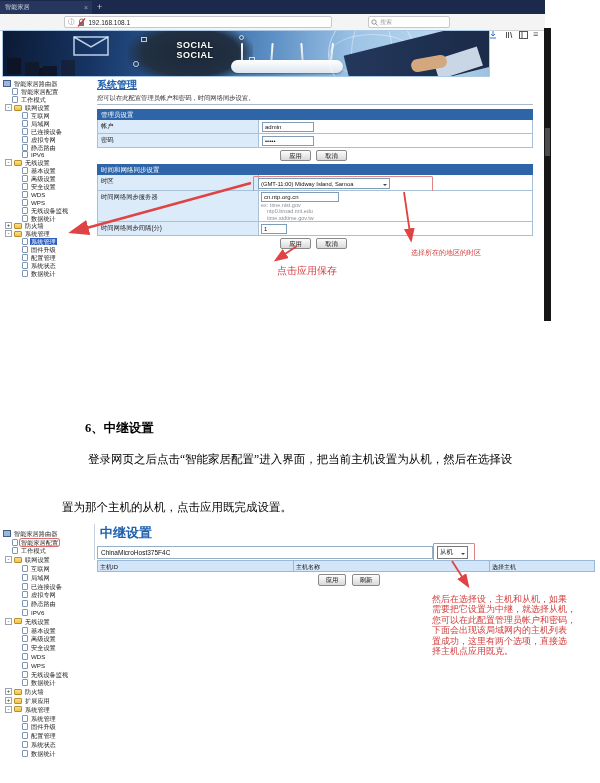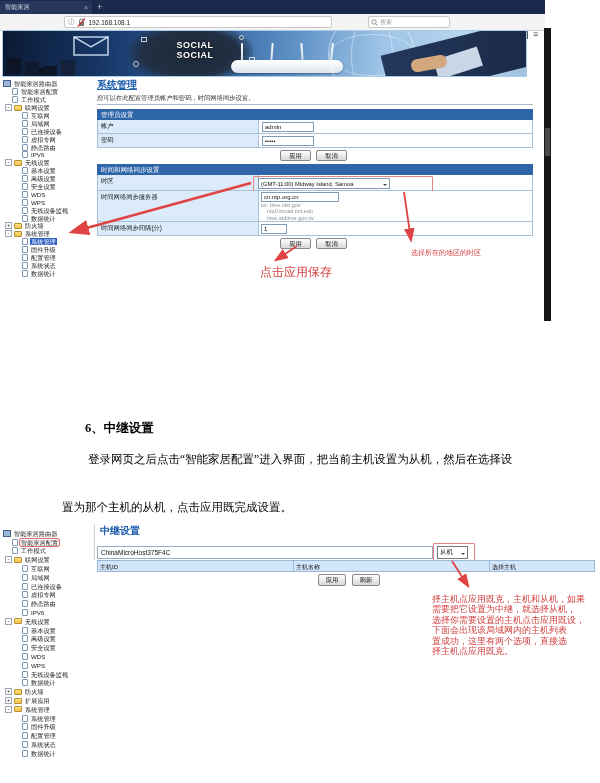--- a/index.html
+++ b/index.html
@@ -12,21 +12,21 @@
   .tab-close{font-size:7px;color:#9aa5bb;padding-right:4px}
   .newtab{position:absolute;left:97px;top:1px;font-size:9px;color:#c6cdda;line-height:13px}
   .toolbar{position:absolute;left:0;top:14px;width:545px;height:17px;background:#f4f4f5;border-bottom:1px solid #d2d2d4;box-sizing:border-box}
   .navic{position:absolute;font-size:8px;color:#555;line-height:8px}
   .urlbar{position:absolute;left:64px;top:2px;width:268px;height:12px;background:#fff;border:1px solid #c8c8ca;border-radius:2px;display:flex;align-items:center;box-sizing:border-box}
   .url-info{font-size:6.5px;color:#777;margin-left:3px}
   .url-text{font-size:6.5px;color:#222;margin-left:3px;white-space:nowrap}
   .searchbox{position:absolute;left:368px;top:2px;width:82px;height:12px;background:#fff;border:1px solid #c8c8ca;border-radius:2px;display:flex;align-items:center;box-sizing:border-box}
   .search-ph{font-size:6px;color:#9a9a9a;margin-left:2px}
   
-  .banner{position:absolute;left:2px;top:30px;width:525px;height:47px;border:1px solid #aacbe8;box-sizing:border-box;overflow:hidden;
+  .banner{position:absolute;left:2px;top:30px;width:488px;height:47px;border:1px solid #aacbe8;box-sizing:border-box;overflow:hidden;
     background:linear-gradient(95deg,#0b1a33 0%,#163463 18%,#2f5f9b 38%,#5c8fc4 55%,#9dc3e6 72%,#b9d7ef 88%,#9fc1de 100%)}
   .b-city{position:absolute;left:4px;bottom:2px;width:14px;height:16px;background:#0d1424;box-shadow:18px 4px 0 #111a2c,36px 8px 0 #0e1626,54px 2px 0 #16213a,26px 10px 0 #0c1322;opacity:.92}
   .b-blob{position:absolute;left:125px;top:-8px;width:125px;height:60px;background:radial-gradient(ellipse at center,#1c2836 0%,#223044 55%,rgba(34,48,68,0) 75%)}
   .b-text{position:absolute;left:150px;top:10px;width:84px;text-align:center;color:#fff;font-weight:bold;font-size:9px;line-height:9.5px;letter-spacing:.5px;text-shadow:0 0 2px rgba(0,0,0,.7)}
   .b-router{position:absolute;left:228px;top:29px;width:112px;height:13px;background:linear-gradient(#ffffff,#dde5ee);border-radius:7px;box-shadow:0 1px 2px rgba(0,0,0,.35)}
   .ant{position:absolute;top:12px;width:2px;height:18px;background:linear-gradient(#fff,#cfd9e4);border-radius:1px}
   .b-globe{position:absolute;left:325px;top:-20px;width:85px;height:85px;border:1px solid rgba(255,255,255,.5);border-radius:50%}
   .b-globe:before{content:"";position:absolute;left:22px;top:0;width:40px;height:85px;border:1px solid rgba(255,255,255,.4);border-radius:50%}
   .b-globe:after{content:"";position:absolute;left:0;top:22px;width:85px;height:40px;border:1px solid rgba(255,255,255,.4);border-radius:50%}
   .b-arm{position:absolute;right:-8px;top:6px;width:150px;height:46px;background:linear-gradient(100deg,#24385c,#1a2a47);transform:rotate(-14deg)}
@@ -68,21 +68,21 @@
   .sel-box{position:absolute;background:#fff;border:1px solid #7f9db9;font-size:5.8px;display:flex;align-items:center;box-sizing:border-box;color:#111;padding-left:2px}
   .caret{margin-left:auto;width:0;height:0;border:2.5px solid transparent;border-top-color:#444;margin-top:4px;margin-right:2px}
   .hints{position:absolute;left:261px;top:202px;font-size:5.5px;line-height:6.4px;color:#8a9096}
   .hints .ind{padding-left:6px}
   .redbox{position:absolute;border:1px solid #e08484;border-radius:1px;background:transparent}
   .rnote{position:absolute;color:#d43c3c;white-space:nowrap}
   
   .doc-h{position:absolute;left:85px;top:420px;font-family:"Liberation Serif",serif;font-weight:bold;font-size:12.5px;color:#000}
   .doc-p{position:absolute;font-family:"Liberation Serif",serif;font-size:11.5px;color:#000;white-space:nowrap}
   
-  .pg2-title{position:absolute;left:100px;top:524px;font-size:10px;font-weight:bold;color:#1e5fae}
+  .pg2-title{position:absolute;left:100px;top:524px;font-size:13px;font-weight:bold;color:#1e5fae}
   .vdiv{position:absolute;left:94px;top:524px;width:1px;height:36px;background:#c6d2e0}
   .hostbar{position:absolute;left:97px;top:546px;width:336px;height:13px;background:#fff;border:1px solid #97aec7;box-sizing:border-box;font-size:6.5px;line-height:11px;padding-left:3px;color:#111}
   .dd2{position:absolute;left:437px;top:546px;width:31px;height:13px;border:1px solid #777;background:#fff;display:flex;align-items:center;font-size:6.5px;color:#111;padding-left:2px;box-sizing:border-box}
   .h2row{position:absolute;left:97px;top:560px;width:498px;height:12px;display:flex;background:#d3e5f8;border:1px solid #9ab8d8;box-sizing:border-box;font-size:6px;color:#111}
   .h2row .c{border-right:1px solid #9ab8d8;padding:2px 0 0 2px;box-sizing:border-box}
   .h2row .c1,.h2row .c2{width:196px}
   .h2row .c3{flex:1;border-right:none}
   .btn2{position:absolute;width:28px;height:12px;background:linear-gradient(#fdfdfd,#d9d9d9);border:1px solid #888;border-radius:2px;font-size:6.3px;text-align:center;line-height:10px;color:#111;box-sizing:border-box;padding:0;font-family:"Liberation Sans",sans-serif}
   .ann{position:absolute;left:432px;top:594px;width:165px;font-size:9px;line-height:10.4px;color:#d24040}
   
@@ -320,21 +320,21 @@
     <div class="ind">time.stdtime.gov.tw</div>
   </div>
   <div class="t-row" style="top:222px;height:14px">
     <div class="lab">时间网络同步间隔(分)</div>
     <div class="val"></div>
   </div>
   <input class="inp" style="left: 261px; top: 224px; width: 26px; height: 10px;" value="1">
   <button class="btn" style="left:280px;top:238px">应用</button>
   <button class="btn" style="left:316px;top:238px">取消</button>
 
-  <div class="rnote" style="left:260px;top:264px;font-size:12px">点击应用保存</div>
+  <div class="rnote" style="left:277px;top:264px;font-size:10px">点击应用保存</div>
   <div class="rnote" style="left:411px;top:248px;font-size:7px">选择所在的地区的时区</div>
 </div>
 
 <div class="doc-h">6、中继设置</div>
 <div class="doc-p" style="left:88px;top:452px">登录网页之后点击“智能家居配置”进入界面，把当前主机设置为从机，然后在选择设</div>
 <div class="doc-p" style="left:62px;top:500px">置为那个主机的从机，点击应用既完成设置。</div>
 
 <div>
   <div id="tree2" class="tree">
       <div class="ti rt">
@@ -456,23 +456,23 @@
   </div>
   <div class="redbox" style="left:433px;top:543px;width:40px;height:19px"></div>
   <div class="h2row">
     <div class="c c1">主机ID</div>
     <div class="c c2">主机名称</div>
     <div class="c c3">选择主机</div>
   </div>
   <button class="btn2" style="left:318px;top:574px">应用</button>
   <button class="btn2" style="left:352px;top:574px">刷新</button>
   <div class="ann">
-    <div>择主机点应用既克，主机和从机，如果</div>
+    <div>然后在选择设，主机和从机，如果</div>
     <div>需要把它设置为中继，就选择从机，</div>
-    <div>选择你需要设置的主机点击应用既设，</div>
+    <div>您可以在此配置管理员帐户和密码，</div>
     <div>下面会出现该局域网内的主机列表</div>
     <div>置成功，这里有两个选项，直接选</div>
     <div>择主机点应用既克。</div>
   </div>
 </div>
 
 <svg id="arrows">
   <defs>
     <marker id="ah" markerWidth="9" markerHeight="8" refX="6.5" refY="3" orient="auto">
       <path d="M0,0 L8,3 L0,6 z" fill="#e04343"></path>

